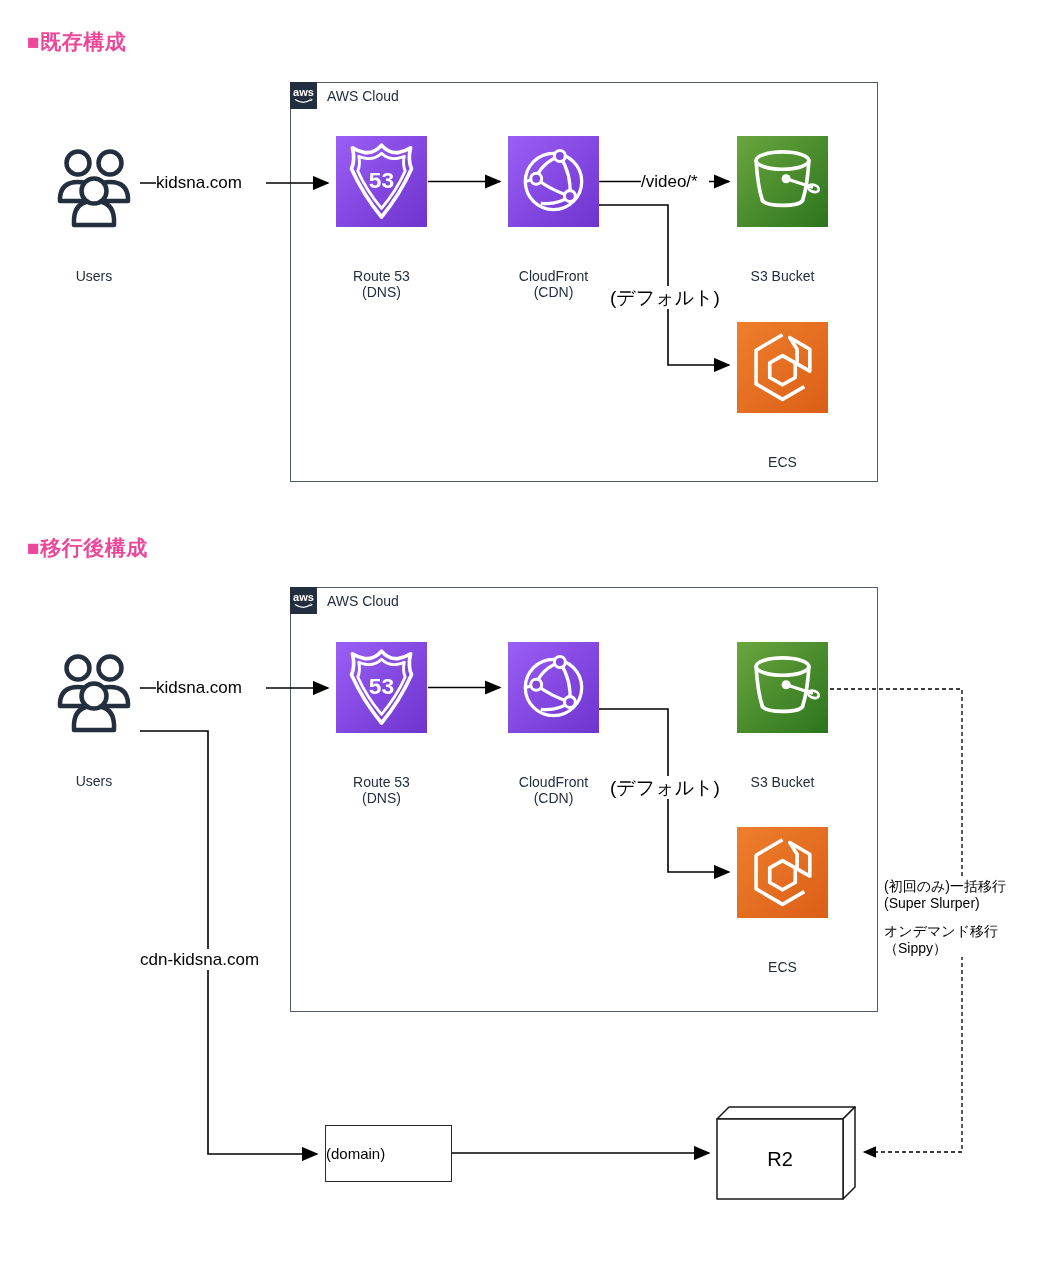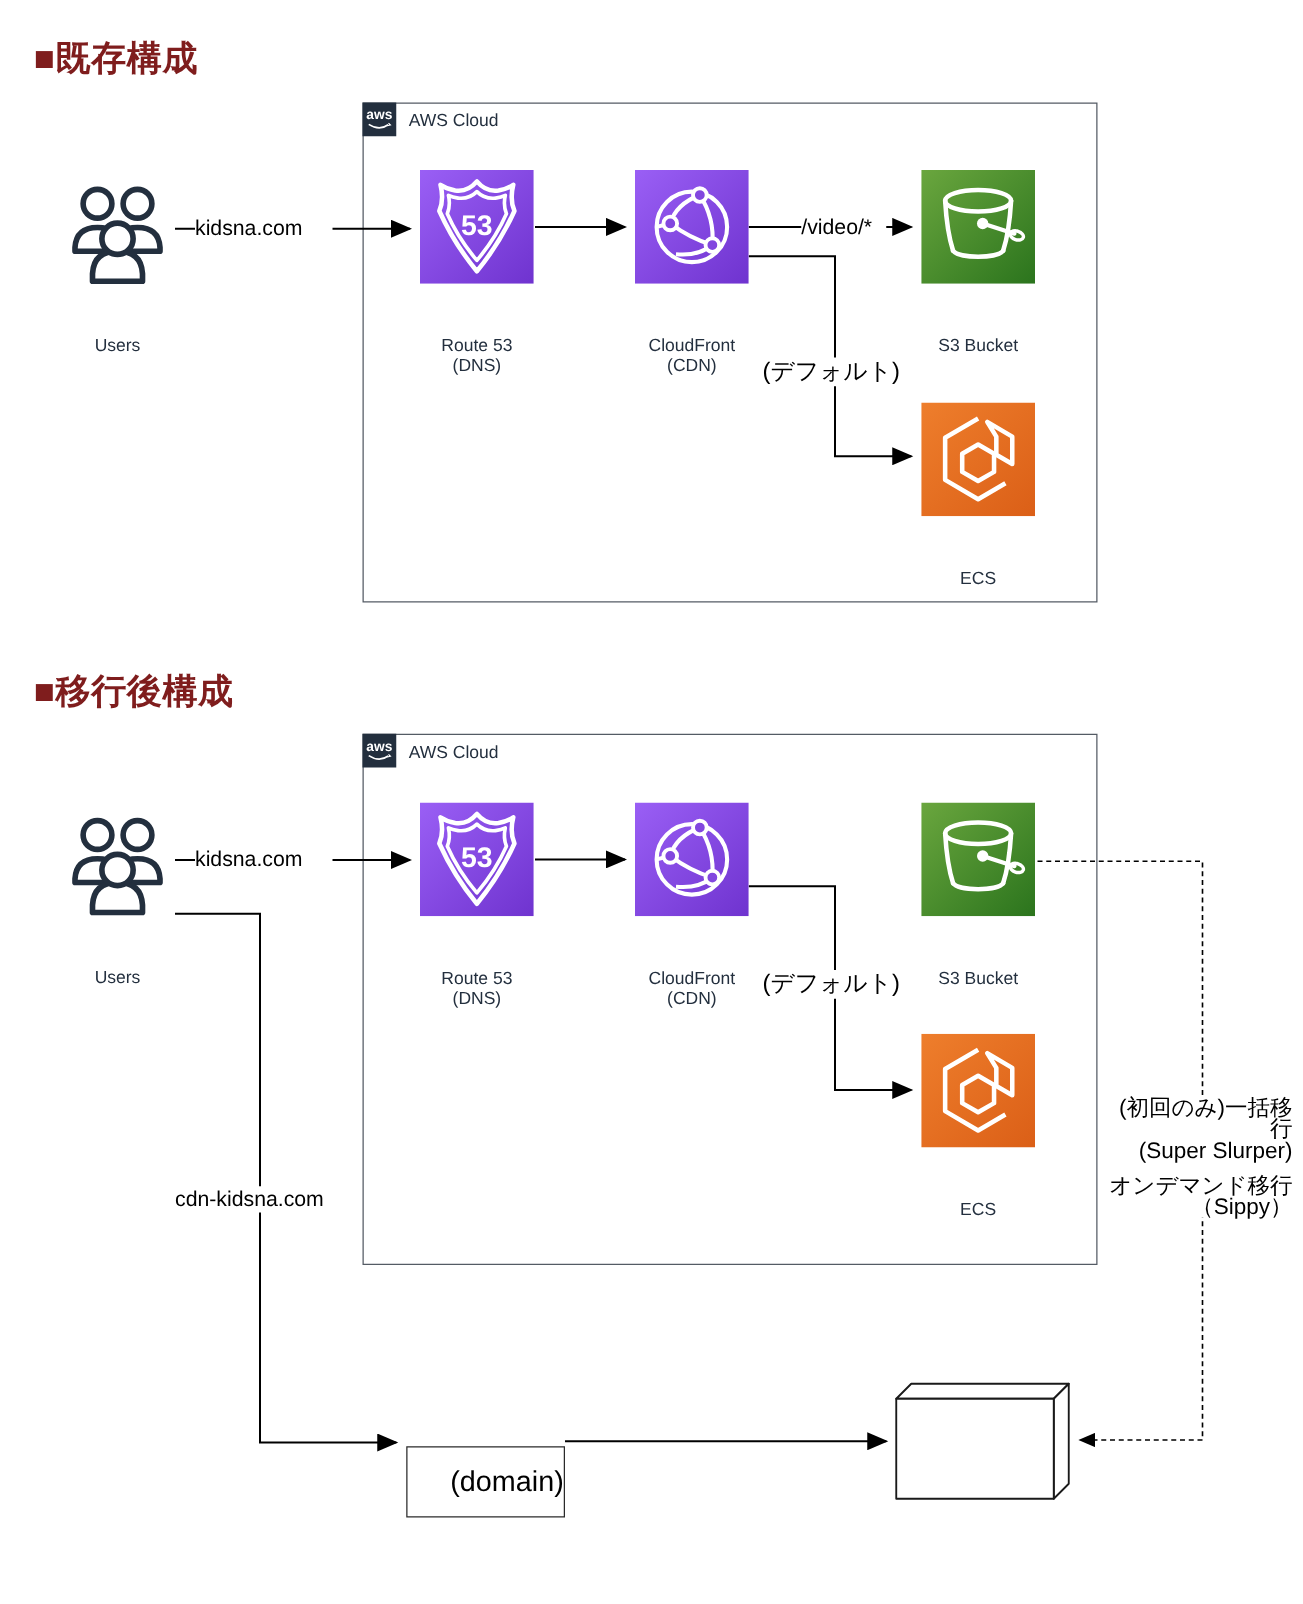--- a/index.html
+++ b/index.html
@@ -1,21 +1,21 @@
 <!DOCTYPE html>
 <html><head>
 <meta charset="utf-8">
 <style>
   html,body{margin:0;padding:0;background:#fff;}
   #stage{
     position:relative;width:1042px;height:1283px;background:#fff;overflow:hidden;
     font-family:"Liberation Sans",sans-serif;color:#232f3e;
   }
   .section-title{
-    position:absolute;left:27px;font-size:28px;font-weight:600;color:#7f1d1d;
+    position:absolute;left:27px;font-size:21px;font-weight:600;color:#ec4899;
     letter-spacing:.5px;white-space:nowrap;z-index:3;
   }
   .group-box{
     position:absolute;border:1px solid #545b64;background:#fff;z-index:1;box-sizing:border-box;
   }
   .group-badge{
     position:absolute;left:-1px;top:-1px;width:27px;height:27px;background:#232f3e;z-index:2;
   }
   .group-badge svg{display:block;}
   .group-label{
@@ -29,26 +29,26 @@
   }
   .users-label{top:92px;}
   .edge-label{
     position:absolute;z-index:4;background:#fff;
     font-size:17px;line-height:21px;color:#000;white-space:nowrap;
   }
   .edge-label.big{font-size:19px;line-height:23px;}
   #connector-layer{position:absolute;left:0;top:0;z-index:2;pointer-events:none;}
   .migration-notes{
     position:absolute;left:884px;top:878px;width:150px;z-index:4;background:#fff;
-    text-align:right;font-size:18px;line-height:17px;color:#000;
+    text-align:left;font-size:14px;line-height:17px;color:#000;
   }
   .migration-notes .gap{height:11px;}
   .plain-box{
     position:absolute;box-sizing:border-box;border:1px solid #2a2a2a;background:#fff;
-    text-align:right;font-size:23px;color:#000;z-index:3;margin-top:32px;
+    text-align:left;font-size:15px;color:#000;z-index:3;
   }
   .r2-node{position:absolute;z-index:3;}
   .r2-text{
     position:absolute;left:2px;top:14px;width:126px;height:80px;line-height:80px;
     text-align:center;font-size:20px;color:#000;
   }
 </style>
 </head>
 <body>
 
@@ -280,20 +280,21 @@
   <div class="plain-box" style="left:325px;top:1125px;width:127px;height:57px;line-height:55px">(domain)</div>
 
   <div class="r2-node" style="left:715px;top:1105px;width:141px;height:95px">
     <svg width="141" height="95" viewBox="0 0 141 95">
       <g stroke="#1a1a1a" stroke-width="1.5" fill="#fff" stroke-linejoin="round">
         <polygon points="2,14 14,2 140,2 128,14"></polygon>
         <polygon points="128,14 140,2 140,82 128,94"></polygon>
         <rect x="2" y="14" width="126" height="80"></rect>
       </g>
     </svg>
+    <div class="r2-text">R2</div>
   </div>
 
   <div class="edge-label" style="left:156px;top:172px;width:110px">kidsna.com</div>
   <div class="edge-label" style="left:641px;top:171px;width:68px">/video/*</div>
   <div class="edge-label big" style="left:610px;top:286px;width:124px">(デフォルト)</div>
 
   <div class="edge-label" style="left:156px;top:677px;width:110px">kidsna.com</div>
   <div class="edge-label big" style="left:610px;top:776px;width:124px">(デフォルト)</div>
   <div class="edge-label" style="left:140px;top:949px;width:148px">cdn-kidsna.com</div>
 

